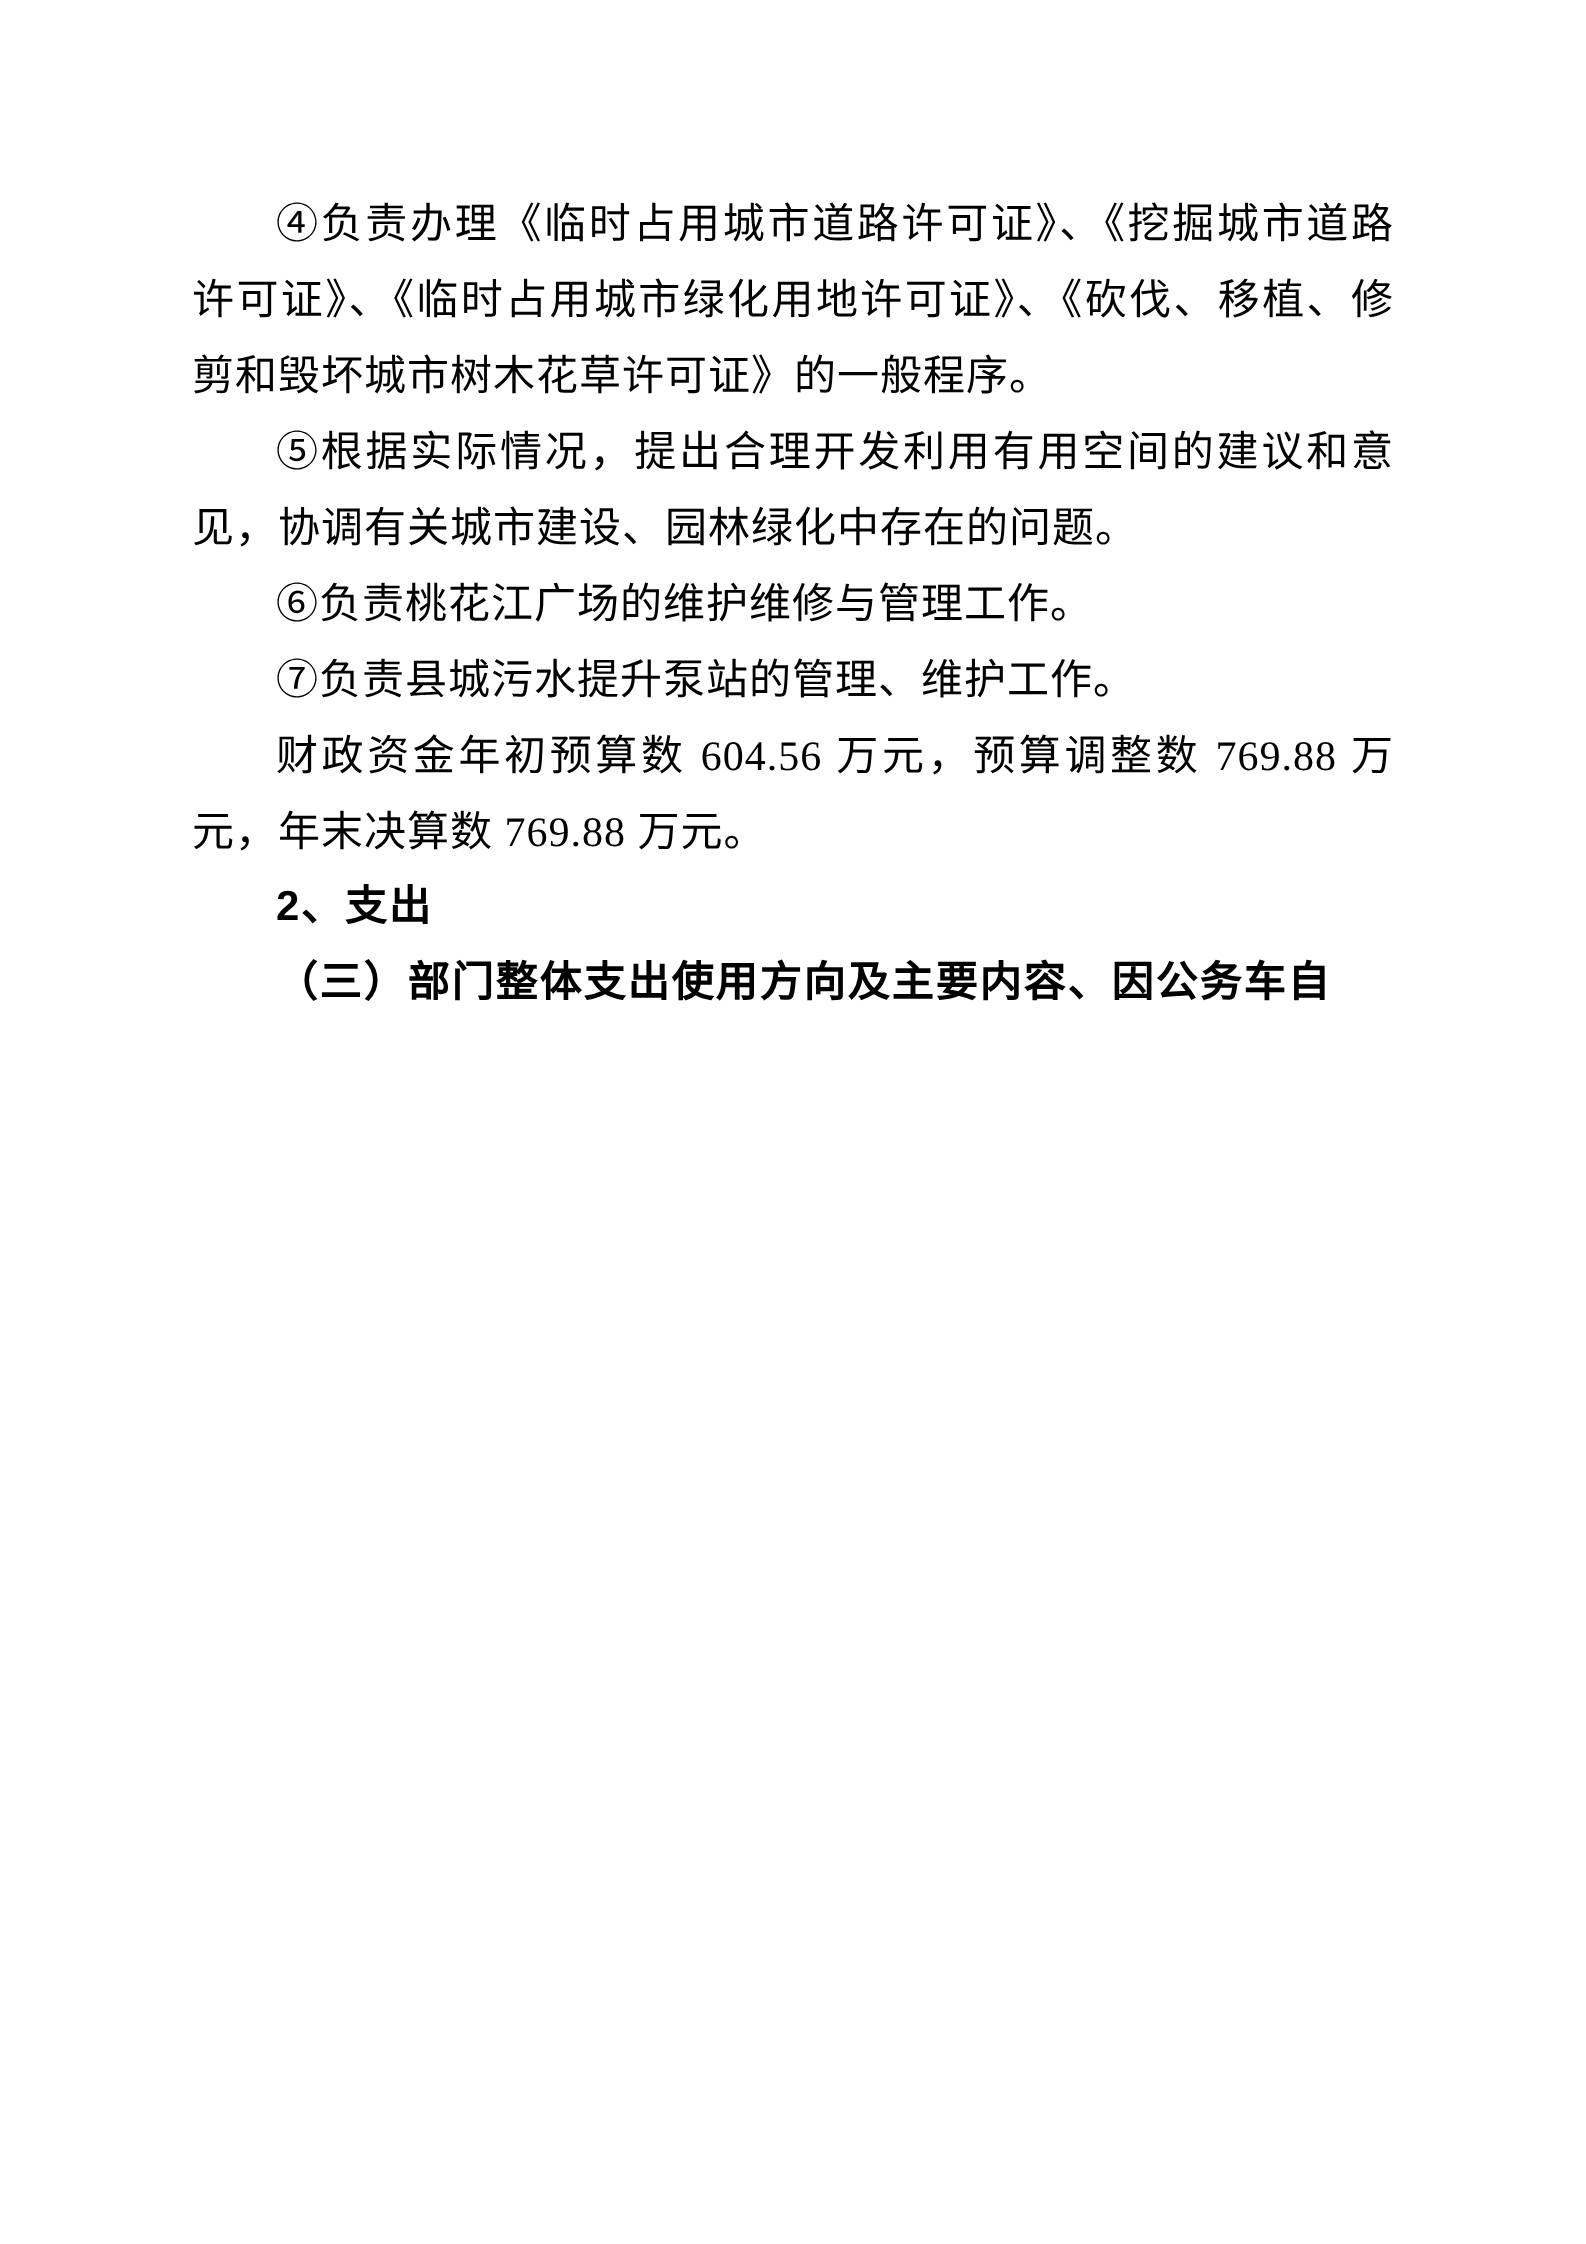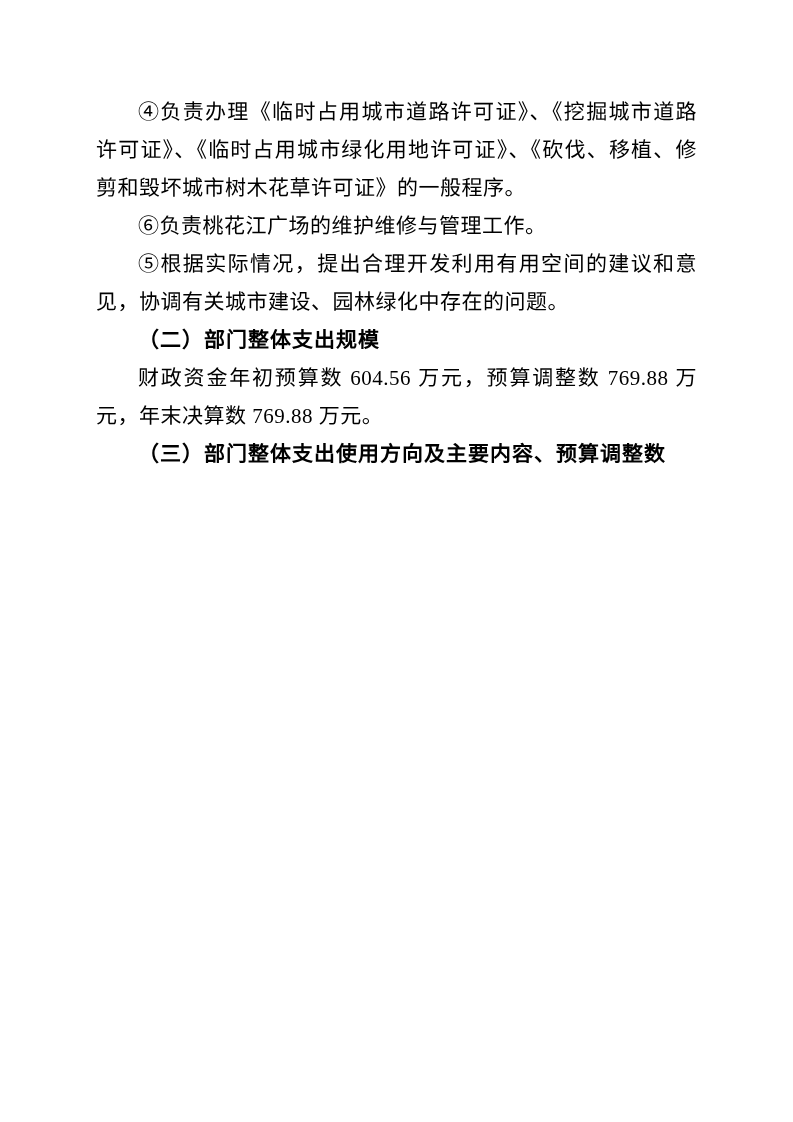--- a/index.html
+++ b/index.html
@@ -35,19 +35,20 @@
     font-weight: bold;
     letter-spacing: 1px;
   }
 </style>
 </head>
 <body>
 
 <div class="page">
   <div class="content">
     <p class="body-para">④负责办理《临时占用城市道路许可证》、《挖掘城市道路许可证》、《临时占用城市绿化用地许可证》、《砍伐、移植、修剪和毁坏城市树木花草许可证》的一般程序。</p>
+    <p class="body-para">⑤根据实际情况，提出合理开发利用有用空间的建议和意见，协调有关城市建设、园林绿化中存在的问题。</p>
     <p class="body-para">⑥负责桃花江广场的维护维修与管理工作。</p>
-    <p class="body-para">⑤根据实际情况，提出合理开发利用有用空间的建议和意见，协调有关城市建设、园林绿化中存在的问题。</p>
-    <p class="heading">（二）部门整体支出规模</p>
+    <p class="body-para">⑦负责县城污水提升泵站的管理、维护工作。</p>
     <p class="body-para">财政资金年初预算数 604.56 万元，预算调整数 769.88 万元，年末决算数 769.88 万元。</p>
-    <p class="heading">（三）部门整体支出使用方向及主要内容、预算调整数</p>
+    <p class="heading">2、支出</p>
+    <p class="heading">（三）部门整体支出使用方向及主要内容、因公务车自</p>
   </div>
 </div>
 
 </body></html>

